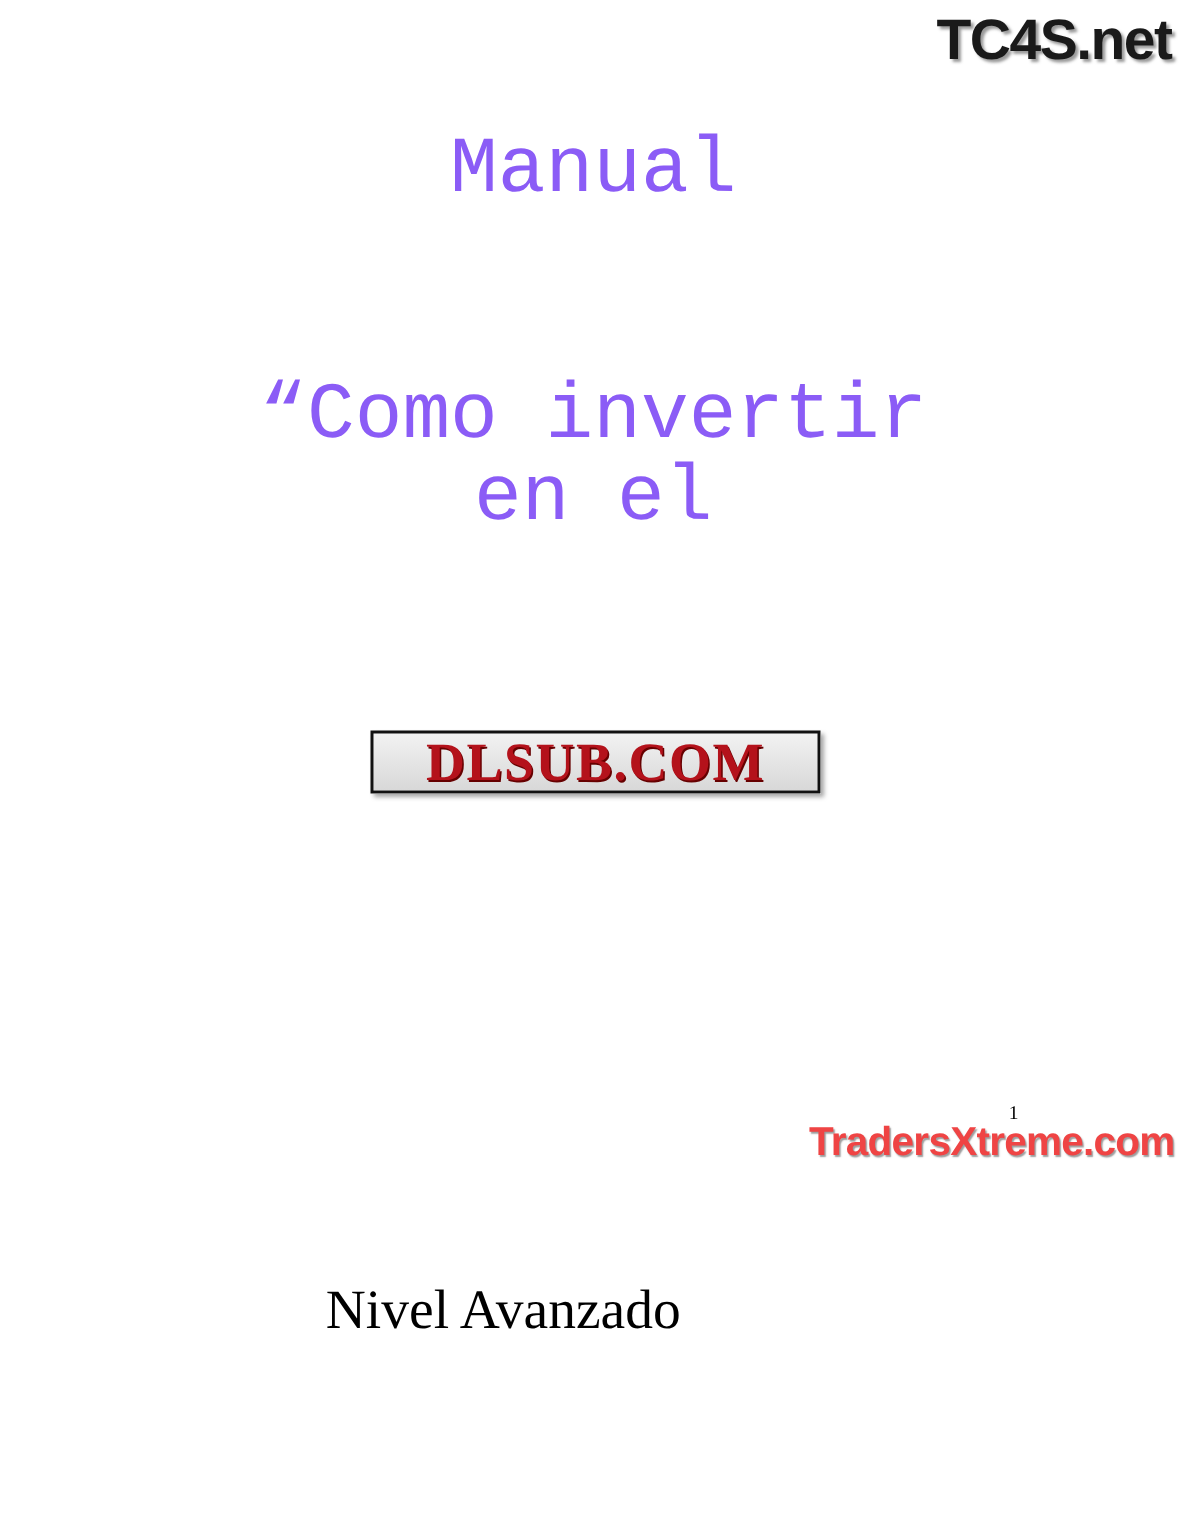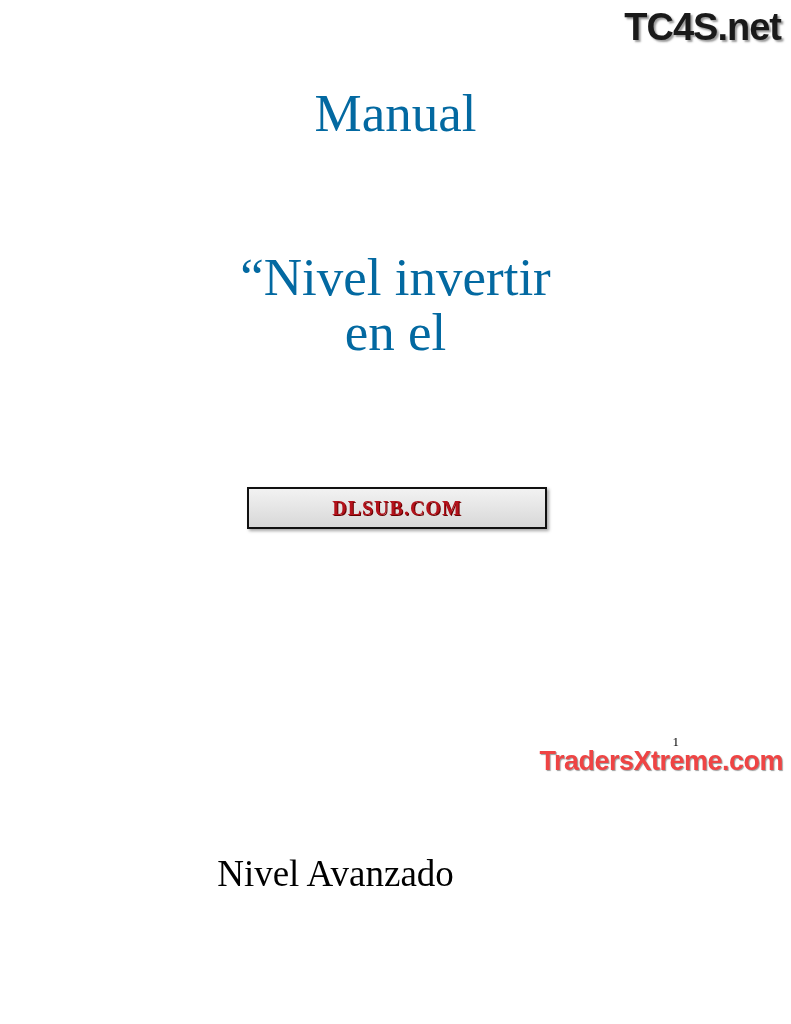--- a/index.html
+++ b/index.html
@@ -38,24 +38,24 @@
 
   
   .title-block {
     position: absolute;
     top: 86px;
     left: 0;
     width: 791px;
     text-align: center;
   }
   .title-line {
-    font-family: Liberation Serif, serif;
+    font-family: Liberation Mono, monospace;
     font-size: 53px;
     line-height: 1.05;
-    color: #0369a1;
+    color: #8b5cf6;
     white-space: nowrap;
   }
   .t-manual   { margin-top: 0px; }
   .t-como     { margin-top: 108px; }
   .t-enel     { }
   .t-mercado  { margin-top: 80px; }
 
   
   .stamp {
     position: absolute;
@@ -66,21 +66,21 @@
     background: linear-gradient(#f2f2f2, #d8d8d8);
     border: 2px solid #111;
     box-shadow: 2px 2px 3px rgba(0,0,0,0.35);
     display: flex;
     align-items: center;
     justify-content: center;
   }
   .stamp-text {
     font-family: "Liberation Serif", serif;
     font-weight: bold;
-    font-size: 20px;
+    font-size: 36px;
     letter-spacing: 1px;
     color: #b4121b;
     text-shadow: 1px 1px 0 #600;
     white-space: nowrap;
   }
 
   
   .level {
     position: absolute;
     top: 808px;
@@ -123,21 +123,21 @@
 </style>
 </head>
 <body>
 
 <div class="page">
 
   <div class="watermark-top">TC4S.net</div>
 
   <div class="title-block">
     <div class="title-line t-manual">Manual</div>
-    <div class="title-line t-como">“Nivel invertir</div>
+    <div class="title-line t-como">“Como invertir</div>
     <div class="title-line t-enel">en el</div>
   </div>
 
   <div class="stamp">
     <span class="stamp-text">DLSUB.COM</span>
   </div>
 
   <div class="level">
     <span class="level-inner">Nivel Avanzado</span>
   </div>

